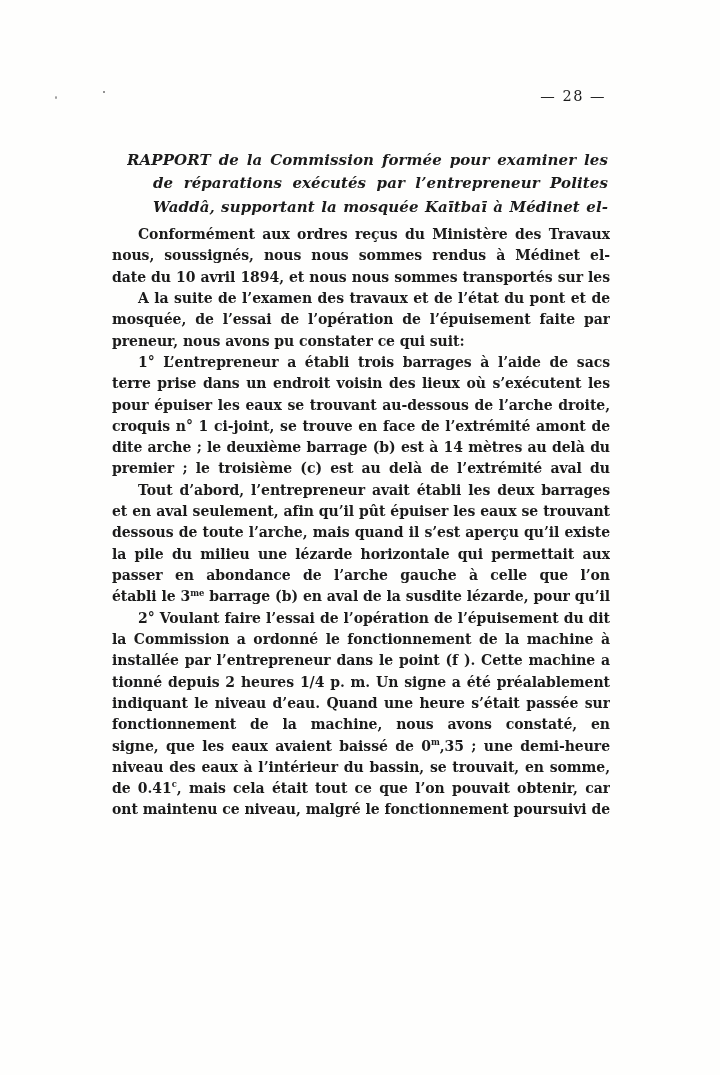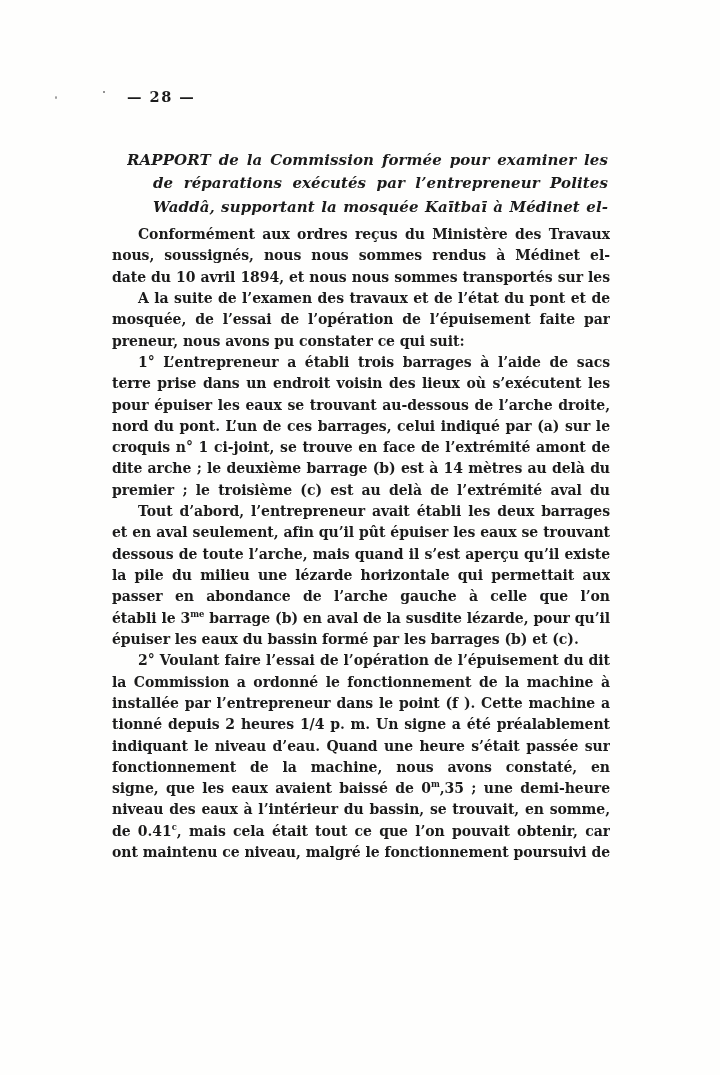--- a/index.html
+++ b/index.html
@@ -4,22 +4,22 @@
 <style>
   html,body { margin:0; padding:0; background:#ffffff; }
   .page {
     position:relative; width:720px; height:1075px;
     background:#fefefdff; overflow:hidden;
     font-family:"DejaVu Serif","Liberation Serif",serif;
     color:#1b1b1b;
   }
   
   .folio {
-    position:absolute; top:88px; left:127px; width:498px;
-    text-align:left; font-size:14.5px; font-weight:bold; letter-spacing:1.5px;
+    position:absolute; top:88px; left:108px; width:498px;
+    text-align:right; font-size:14.5px; font-weight:normal; letter-spacing:1.5px;
   }
   
   .title-block {
     position:absolute; top:149px; left:127px; width:481px;
     font-style:italic; font-weight:bold; font-size:15px;
   }
   .tline {
     box-sizing:border-box; width:100%;
     line-height:23.4px; height:23.4px; overflow:hidden;
     text-align:justify; text-align-last:justify;
@@ -58,31 +58,29 @@
   <div class="body-text" id="body-text">
       <div class="line first">Conformément aux ordres reçus du Ministère des Travaux publics,</div>
       <div class="line">nous, soussignés, nous nous sommes rendus à Médinet el-Fayoum à la</div>
       <div class="line">date du 10 avril 1894, et nous nous sommes transportés sur les lieux où</div>
       <div class="line first">A la suite de l’examen des travaux et de l’état du pont et de la</div>
       <div class="line">mosquée, de l’essai de l’opération de l’épuisement faite par l’entre-</div>
       <div class="line last">preneur, nous avons pu constater ce qui suit:</div>
       <div class="line first">1° L’entrepreneur a établi trois barrages à l’aide de sacs pleins de</div>
       <div class="line">terre prise dans un endroit voisin des lieux où s’exécutent les travaux</div>
       <div class="line">pour épuiser les eaux se trouvant au-dessous de l’arche droite, au</div>
-      <div class="line">nord du pont. L’un de ces barrages, celui indiqué par (a) sur le</div>
       <div class="line">croquis n° 1 ci-joint, se trouve en face de l’extrémité amont de la sus-</div>
       <div class="line">dite arche ; le deuxième barrage (b) est à 14 mètres au delà du</div>
       <div class="line last">premier ; le troisième (c) est au delà de l’extrémité aval du pont.</div>
       <div class="line first">Tout d’abord, l’entrepreneur avait établi les deux barrages en amont</div>
       <div class="line">et en aval seulement, afin qu’il pût épuiser les eaux se trouvant au-</div>
       <div class="line">dessous de toute l’arche, mais quand il s’est aperçu qu’il existe dans</div>
       <div class="line">la pile du milieu une lézarde horizontale qui permettait aux eaux de</div>
       <div class="line">passer en abondance de l’arche gauche à celle que l’on épuisait, il a</div>
       <div class="line">établi le 3<sup>me</sup> barrage (b) en aval de la susdite lézarde, pour qu’il puisse</div>
-      <div class="line last">épuiser les eaux du bassin formé par les barrages (b) et (c).</div>
       <div class="line first">2° Voulant faire l’essai de l’opération de l’épuisement du dit bassin,</div>
       <div class="line">la Commission a ordonné le fonctionnement de la machine à vapeur,</div>
       <div class="line">installée par l’entrepreneur dans le point (f ). Cette machine a fonc-</div>
       <div class="line">tionné depuis 2 heures 1/4 p. m. Un signe a été préalablement placé,</div>
       <div class="line">indiquant le niveau d’eau. Quand une heure s’était passée sur le</div>
       <div class="line">fonctionnement de la machine, nous avons constaté, en consultant le</div>
       <div class="line">signe, que les eaux avaient baissé de 0<sup>m</sup>,35 ; une demi-heure après, le</div>
       <div class="line">niveau des eaux à l’intérieur du bassin, se trouvait, en somme, réduit</div>
       <div class="line">de 0.41<sup>c</sup>, mais cela était tout ce que l’on pouvait obtenir, car les eaux</div>
       <div class="line">ont maintenu ce niveau, malgré le fonctionnement poursuivi de la</div>

